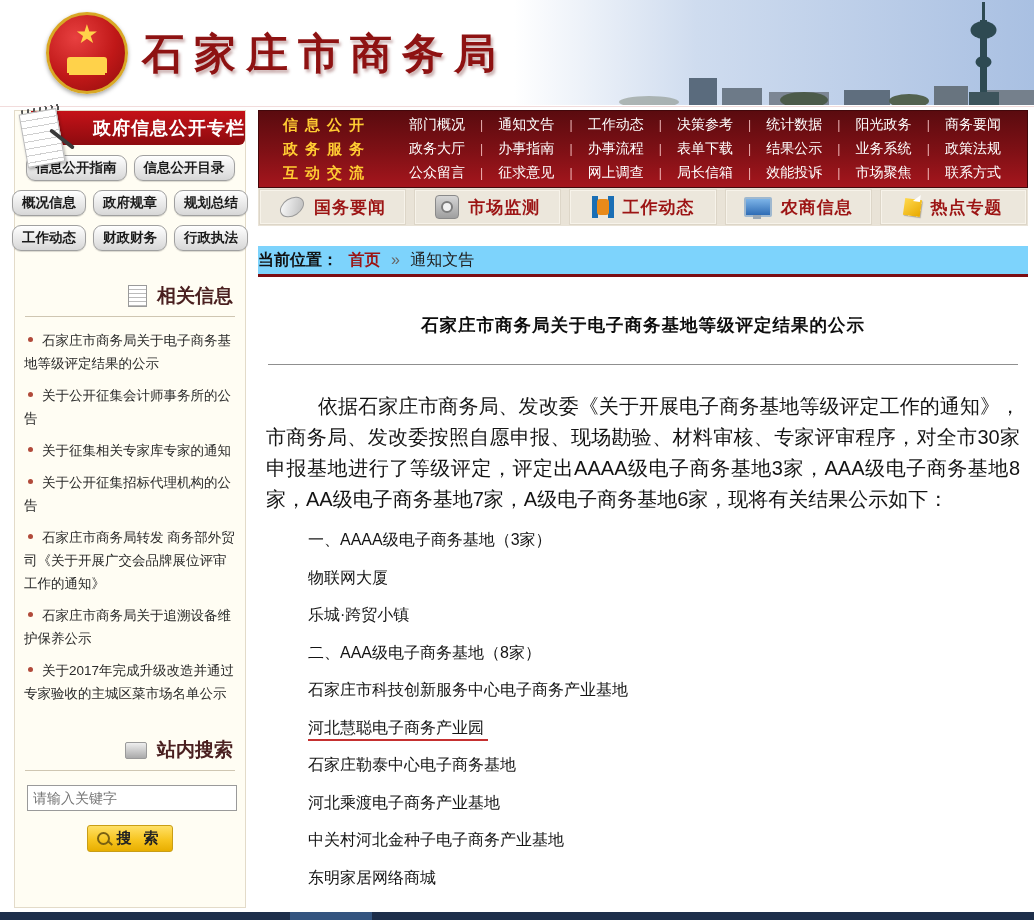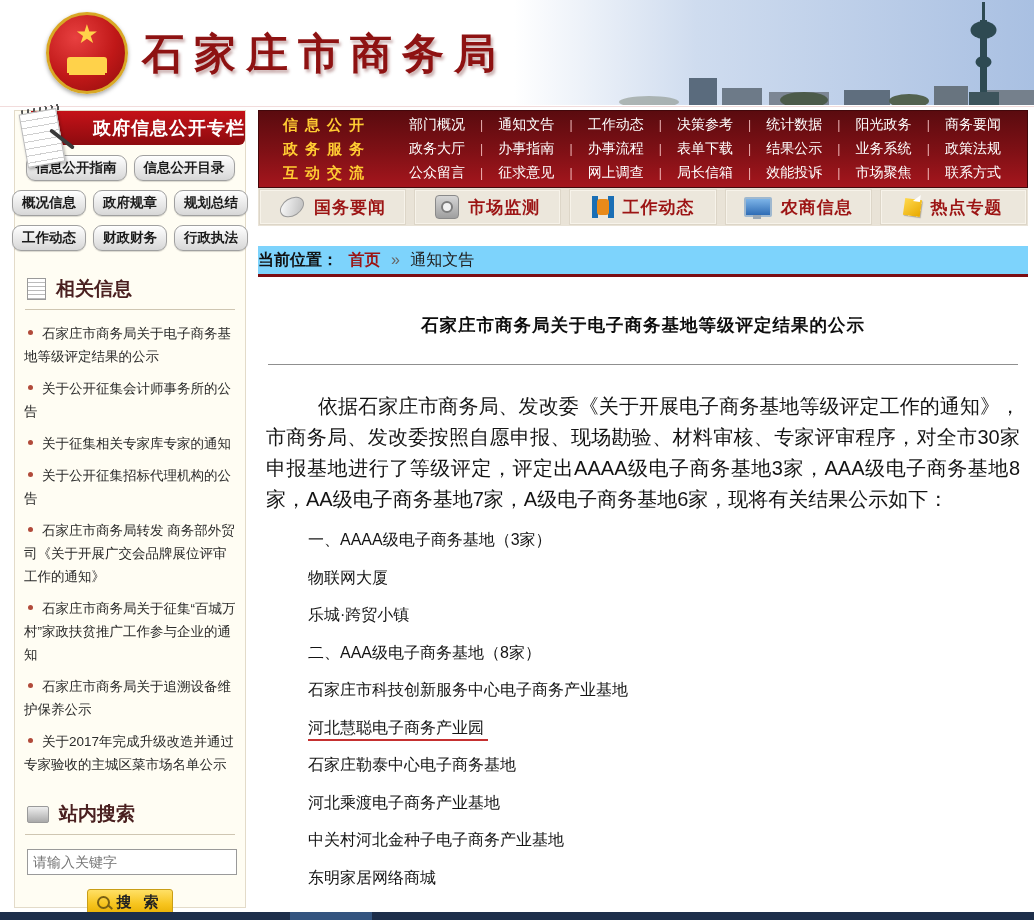--- a/index.html
+++ b/index.html
@@ -31,22 +31,22 @@
     transform:rotate(-10deg);box-shadow:1px 2px 3px rgba(0,0,0,.3);
     background-image:repeating-linear-gradient(#fff 0 6px,#cfcfcf 6px 7px);}
   .notepad-icon .spiral{position:absolute;left:4px;top:0;width:40px;height:6px;transform:rotate(-10deg);
     background-image:repeating-linear-gradient(90deg,#555 0 2px,transparent 2px 6px);}
   .notepad-icon .pen{position:absolute;left:30px;top:30px;width:30px;height:4px;background:#3a3a3a;transform:rotate(38deg);border-radius:2px;}
   .btn-rows{padding:10px 2px 4px;}
   .btn-row{display:flex;justify-content:center;gap:7px;margin-bottom:9px;}
   .side-btn{border:1px solid #a0a0a0;border-radius:9px;background:linear-gradient(180deg,#ffffff,#e9e9e9 55%,#d7d7d7);
     padding:3px 9px;font-size:13.5px;font-weight:bold;color:#1a1a1a;white-space:nowrap;cursor:pointer;
     box-shadow:0 1px 1px rgba(0,0,0,.15);}
-  .side-sec-head{display:flex;align-items:center;gap:10px;margin:7px 10px 0;padding:5px 2px 7px;
-    border-bottom:1px solid #cfc6b2;font-size:19px;font-weight:bold;color:#4a2020;}
+  .side-sec-head{display:flex;align-items:center;gap:10px;margin:14px 10px 0;padding:5px 2px 7px;
+    border-bottom:1px solid #cfc6b2;font-size:19px;font-weight:bold;color:#4a2020;justify-content:flex-end;}
   .doc-icon,.pc-icon{display:inline-block;width:17px;height:20px;background:#fafafa;border:1px solid #9a9a9a;
     background-image:repeating-linear-gradient(#fff 0 3px,#bbb 3px 4px);}
   .pc-icon{height:15px;width:20px;border-radius:2px;background:#d9d9d9;background-image:linear-gradient(#eee,#aaa);}
   .rel-list{padding:12px 9px 4px;font-size:13.5px;line-height:23px;color:#2a2a2a;}
   .rel-item{margin-bottom:9px;cursor:pointer;}
   .rel-item .dot{display:inline-block;width:5px;height:5px;border-radius:50%;background:#b14a3a;margin:0 9px 3px 4px;}
   .search-area{padding:14px 12px 0;}
   .search-input{width:198px;height:24px;border:1px solid #9a9a9a;font-size:14px;padding:0 5px;color:#ec4899;
     font-family:inherit;background:#fff;box-sizing:content-box;}
   .search-btn-row{display:flex;justify-content:center;margin-top:14px;}
@@ -164,21 +164,20 @@
   <div class="side-sec-head">
     <span class="doc-icon"></span>
     <span>相关信息</span>
   </div>
   <div class="rel-list">
       <div class="rel-item"><span class="dot"></span><span class="txt">石家庄市商务局关于电子商务基地等级评定结果的公示</span></div>
       <div class="rel-item"><span class="dot"></span><span class="txt">关于公开征集会计师事务所的公告</span></div>
       <div class="rel-item"><span class="dot"></span><span class="txt">关于征集相关专家库专家的通知</span></div>
       <div class="rel-item"><span class="dot"></span><span class="txt">关于公开征集招标代理机构的公告</span></div>
       <div class="rel-item"><span class="dot"></span><span class="txt">石家庄市商务局转发 商务部外贸司《关于开展广交会品牌展位评审工作的通知》</span></div>
-      <div class="rel-item"><span class="dot"></span><span class="txt">石家庄市商务局关于征集“百城万村”家政扶贫推广工作参与企业的通知</span></div>
       <div class="rel-item"><span class="dot"></span><span class="txt">石家庄市商务局关于追溯设备维护保养公示</span></div>
       <div class="rel-item"><span class="dot"></span><span class="txt">关于2017年完成升级改造并通过专家验收的主城区菜市场名单公示</span></div>
     </div>
 
   <div class="side-sec-head">
     <span class="pc-icon"></span>
     <span>站内搜索</span>
   </div>
   <div class="search-area">
     <input class="search-input" type="text" placeholder="请输入关键字" style="">

